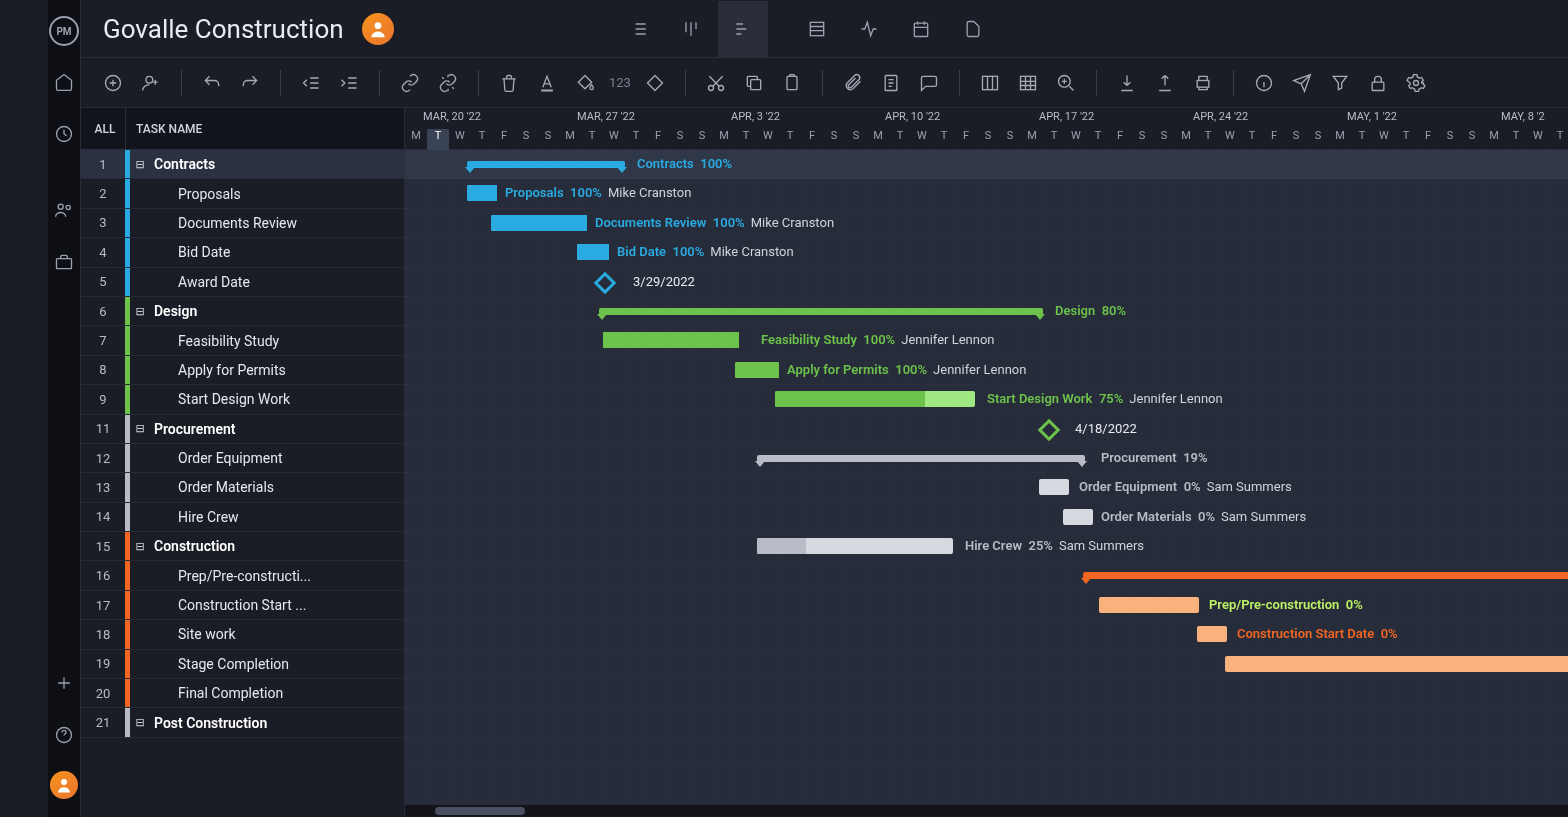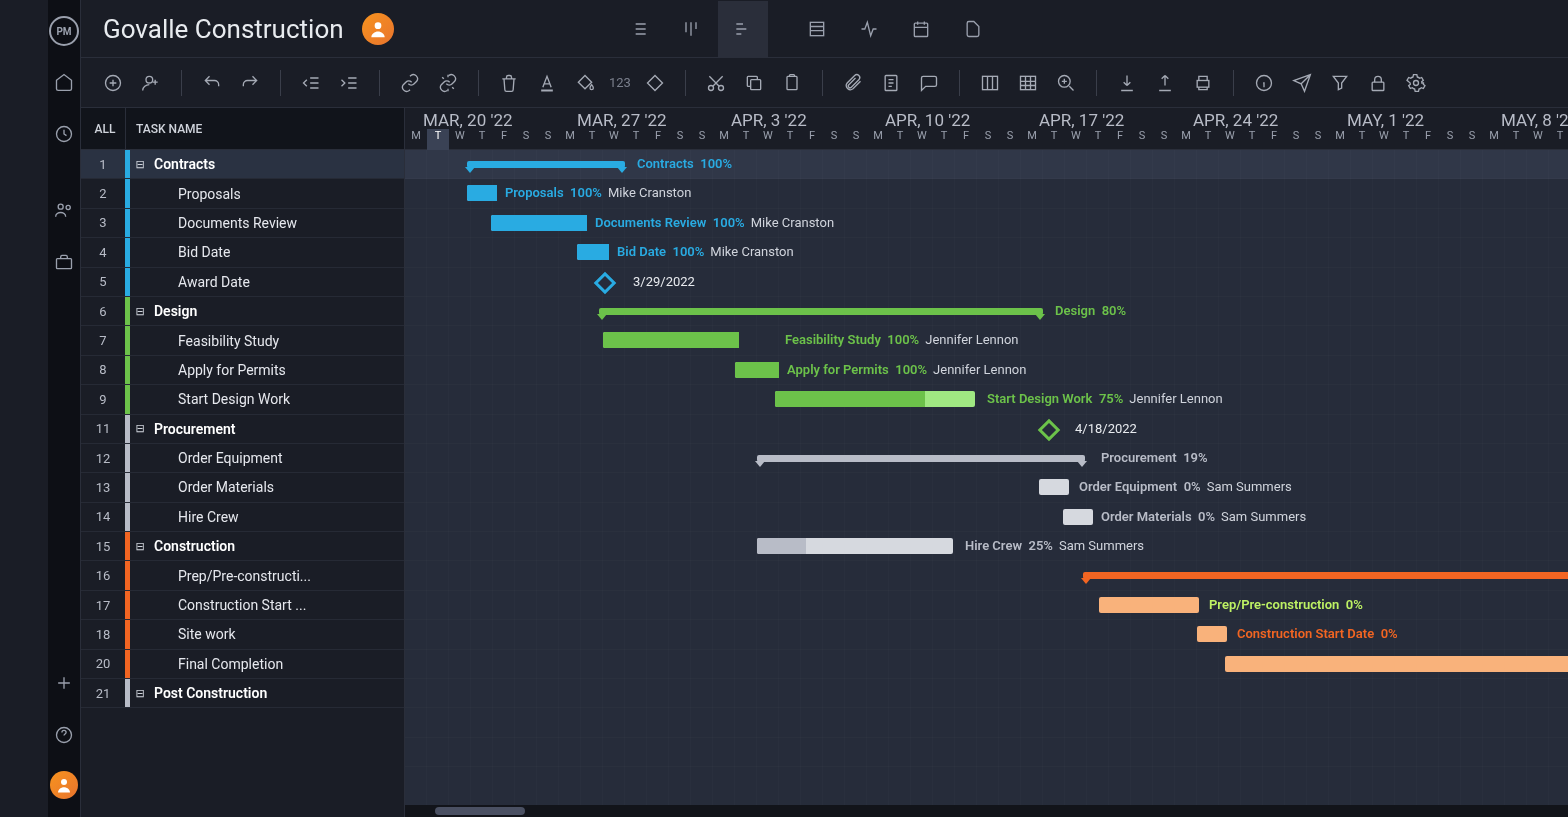--- a/index.html
+++ b/index.html
@@ -114,21 +114,21 @@
 .task-row.child .row-name { padding-left: 28px; }
 
 .gantt { flex: 1; background: #262c3a; position: relative; overflow: hidden; display: flex; flex-direction: column; }
 .gantt-header {
   height: 42px;
   background: #1a1d26;
   border-bottom: 1px solid #2a2e3a;
   position: relative;
 }
 .gantt-header .week-labels { height: 21px; position: relative; }
-.gantt-header .week-label { position: absolute; font-size: 17px; color: #b8bcc7; top: 2px; }
+.gantt-header .week-label { position: absolute; font-size: 11px; color: #b8bcc7; top: 2px; }
 .gantt-header .day-row { height: 21px; display: flex; }
 .gantt-header .day { width: 22px; text-align: center; font-size: 11px; color: #9aa0ad; }
 .gantt-header .day.today { background: #3a4255; color: #fff; }
 
 .gantt-body { flex: 1; position: relative; }
 .gantt-grid {
   position: absolute; inset: 0;
   background-image: repeating-linear-gradient(90deg, transparent, transparent 21px, rgba(255,255,255,0.015) 21px, rgba(255,255,255,0.015) 22px);
 }
 .gantt-row { height: 29.4px; border-bottom: 1px solid rgba(255,255,255,0.02); position: relative; }
@@ -543,20 +543,26 @@
     <div class="row-toggle"></div>
     <div class="row-name">Construction Start ...</div>
             </div>
             <div class="task-row child">
               <div class="row-num">18</div>
     <div class="row-color" style="background:#f26522"></div>
     <div class="row-toggle"></div>
     <div class="row-name">Site work</div>
             </div>
             <div class="task-row child">
+              <div class="row-num">19</div>
+    <div class="row-color" style="background:#f26522"></div>
+    <div class="row-toggle"></div>
+    <div class="row-name">Stage Completion</div>
+            </div>
+            <div class="task-row child">
               <div class="row-num">20</div>
     <div class="row-color" style="background:#f26522"></div>
     <div class="row-toggle"></div>
     <div class="row-name">Final Completion</div>
             </div>
             <div class="task-row group">
               <div class="row-num">21</div>
     <div class="row-color" style="background:#b8bcc7"></div>
     <div class="row-toggle">⊟</div>
     <div class="row-name">Post Construction</div>
@@ -665,21 +671,21 @@
                 <div class="milestone-label" style="left: 228px;">3/29/2022</div>
               </div>
               <div class="gantt-row">
                 <div class="bar parent" style="left: 194px; width: 444px; background: rgb(108, 194, 74); color: rgb(108, 194, 74);"></div>
                 <div class="bar-label" style="left: 650px; color: rgb(108, 194, 74);">Design&nbsp; <span class="pct">80%</span></div>
               </div>
               <div class="gantt-row">
                 <div class="bar" style="left: 198px; width: 136px; background: rgb(160, 232, 130);">
                   <div class="progress" style="width: 100%; background: rgb(108, 194, 74);"></div>
                 </div>
-                <div class="bar-label" style="left: 348px; color: rgb(108, 194, 74); padding-left: 32px;">Feasibility Study&nbsp; <span class="pct">100%</span><span class="assignee">Jennifer Lennon</span></div>
+                <div class="bar-label" style="left: 324px; color: rgb(108, 194, 74); padding-left: 32px;">Feasibility Study&nbsp; <span class="pct">100%</span><span class="assignee">Jennifer Lennon</span></div>
               </div>
               <div class="gantt-row">
                 <div class="bar" style="left: 330px; width: 44px; background: rgb(160, 232, 130);">
                   <div class="progress" style="width: 100%; background: rgb(108, 194, 74);"></div>
                 </div>
                 <div class="bar-label" style="left: 382px; color: rgb(108, 194, 74);">Apply for Permits&nbsp; <span class="pct">100%</span><span class="assignee">Jennifer Lennon</span></div>
               </div>
               <div class="gantt-row">
                 <div class="bar" style="left: 370px; width: 200px; background: rgb(160, 232, 130);">
                   <div class="progress" style="width: 75%; background: rgb(108, 194, 74);"></div>

